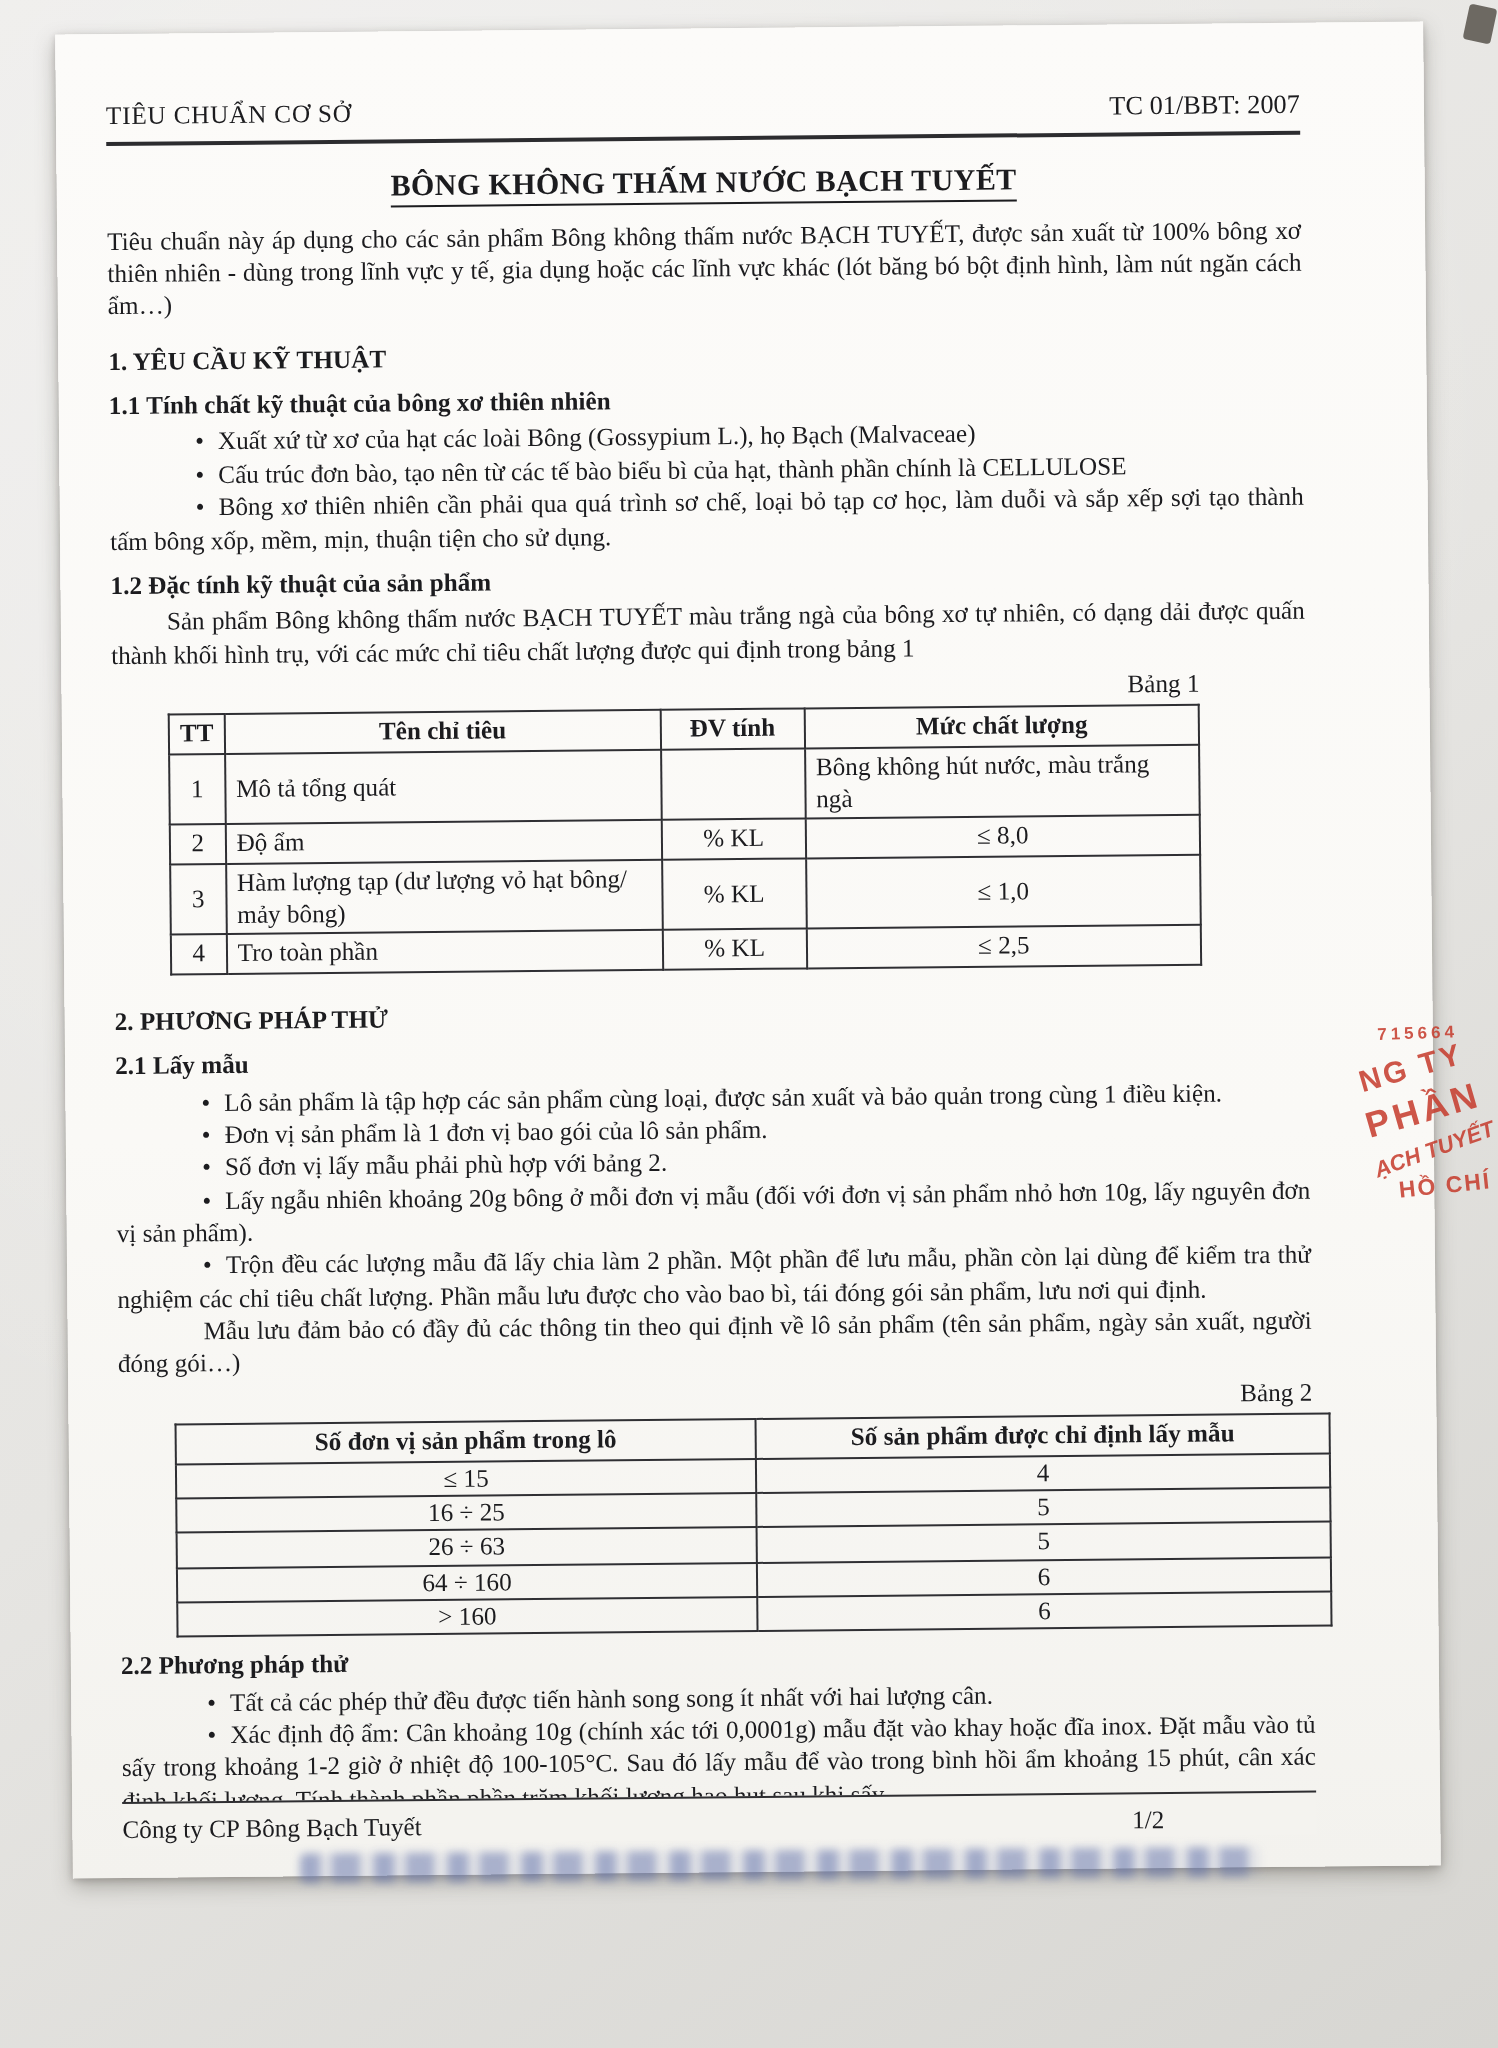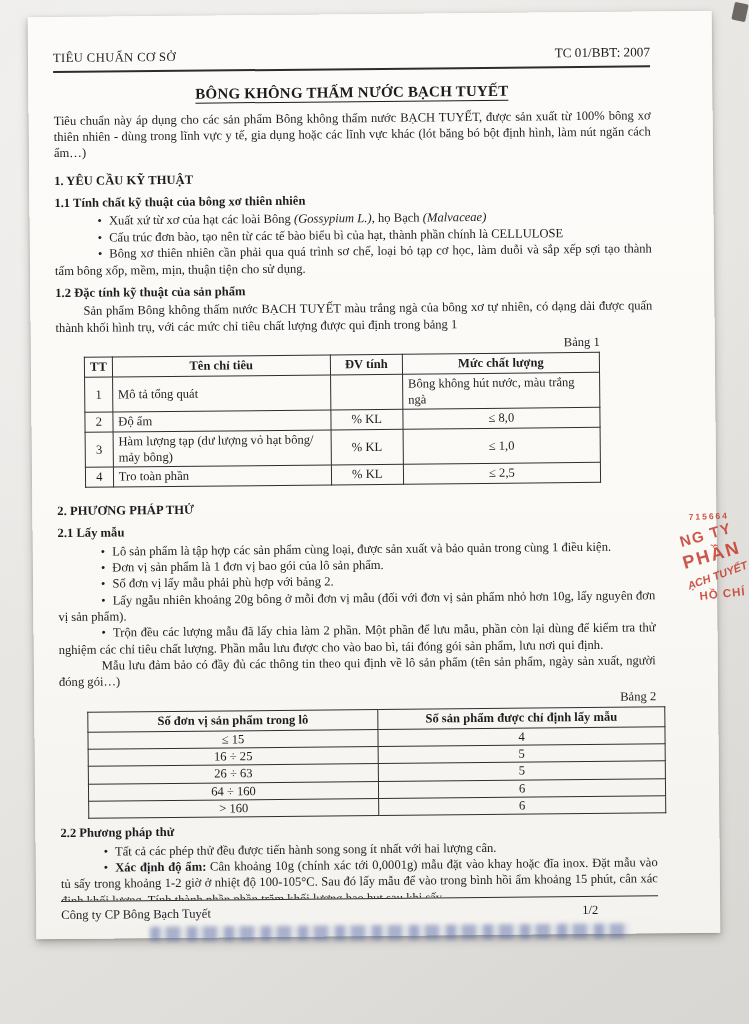--- a/index.html
+++ b/index.html
@@ -27,22 +27,22 @@
   .title span{border-bottom:1.2px solid #1c1c1f;padding-bottom:1px;}
   .para{text-align:justify;margin-top:7px;}
   .indent-first{text-indent:28px;text-align:justify;margin-top:2px;}
   .h-sec{font-weight:bold;margin-top:11px;}
   .gap-lg{margin-top:15px;}
   .h-sub{font-weight:bold;margin-top:6px;}
   ul.bullets{list-style:none;margin-top:2px;}
   ul.bullets li{text-align:justify;text-indent:43px;}
   ul.bullets li::before{content:"•";margin-right:7px;}
   .note{text-indent:43px;text-align:justify;}
-  .it{font-style:italic;}
-  .bd{font-weight:bold;}
+  .it{}
+  .bd{font-weight:normal;}
   .tbl-label{text-align:right;margin-top:3px;}
   .lab1{margin-right:53px;}
   table{border-collapse:collapse;font-size:12.6px;margin-top:2px;}
   th,td{border:1px solid #2f2f33;vertical-align:middle;}
   th{font-weight:bold;text-align:center;}
   .t1{margin-left:28px;width:516px;}
   .t1 th,.t1 td{padding:1px 5px;}
   .w-tt{width:27px;text-align:center;}
   .w-name{width:218px;}
   .w-unit{width:72px;}
@@ -50,21 +50,21 @@
   .c-unit{text-align:center;}
   .c-level{text-align:center;}
   .c-level.left{text-align:left;}
   .t2{margin-left:28px;width:578px;}
   .t2 th{padding:1px 4px;}
   .t2 td{padding:0 4px;text-align:center;}
   .w-lot{width:290px;}
   .footer{position:absolute;left:25px;right:62px;bottom:16px;
           border-top:1.5px solid #2e2e31;padding-top:5px;
           display:flex;justify-content:space-between;background:#f4f3ef;}
-  .footer .pg{margin-right:60px;}
+  .footer .pg{margin-right:76px;}
   .stamp{
     position:absolute;top:512px;left:646px;width:132px;z-index:5;
     color:#c63a2b;font-family:"Liberation Sans",sans-serif;
     transform:rotate(-16deg);opacity:.85;text-align:center;
   }
   .stamp-num{font-size:8.5px;font-weight:bold;letter-spacing:2px;transform:rotate(14deg);margin-left:16px;}
   .stamp-big{font-size:15px;font-weight:bold;letter-spacing:1.5px;margin-top:3px;}
   .stamp-big2{font-size:18px;font-weight:bold;letter-spacing:2px;margin-top:3px;}
   .stamp-script{font-size:11px;font-style:italic;font-weight:bold;margin-top:4px;transform:rotate(-4deg);}
   .stamp-arc{font-size:11.5px;font-weight:bold;letter-spacing:1px;margin-top:7px;transform:rotate(10deg);}

